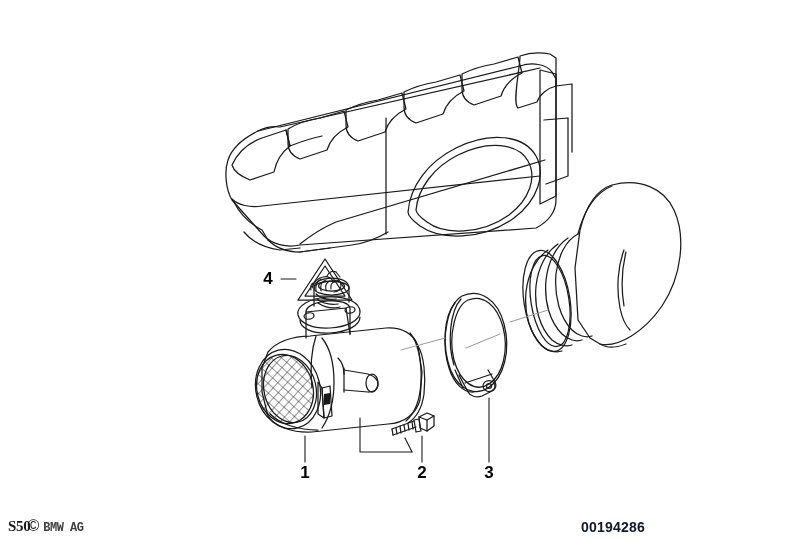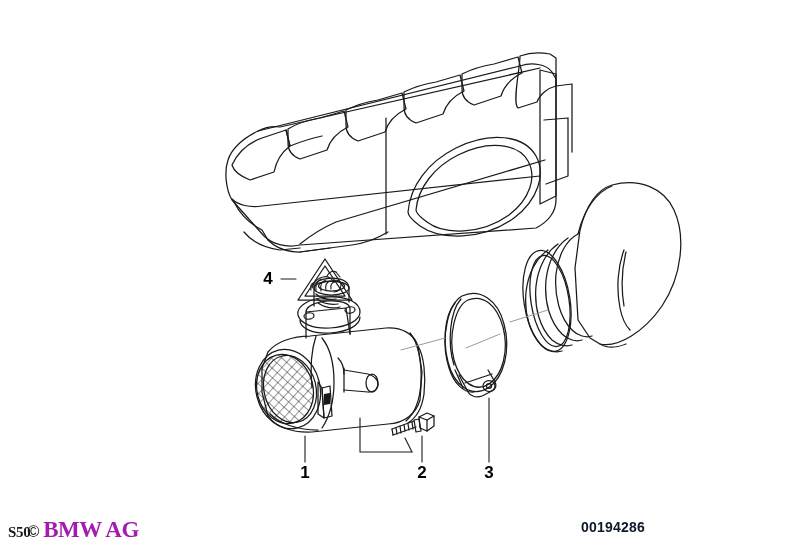--- a/index.html
+++ b/index.html
@@ -59,24 +59,24 @@
   }
   .copyright-glyph {
     font-family: "Liberation Sans", sans-serif;
     font-size: 16px;
     color: #1a1a1a;
     margin-left: -3px;
     position: relative;
     top: 0px;
   }
   .brand-name {
-    font-family: Liberation Serif, serif;
-    font-size: 23px;
+    font-family: Liberation Mono, monospace;
+    font-size: 12px;
     font-weight: bold;
-    color: #a21caf;
+    color: #404040;
     letter-spacing: -0.5px;
     margin-left: 4px;
   }
   .footer-right {
     position: absolute;
     right: 9px;
     top: 6px;
     font-family: "Liberation Sans", sans-serif;
     font-size: 14px;
     font-weight: bold;

